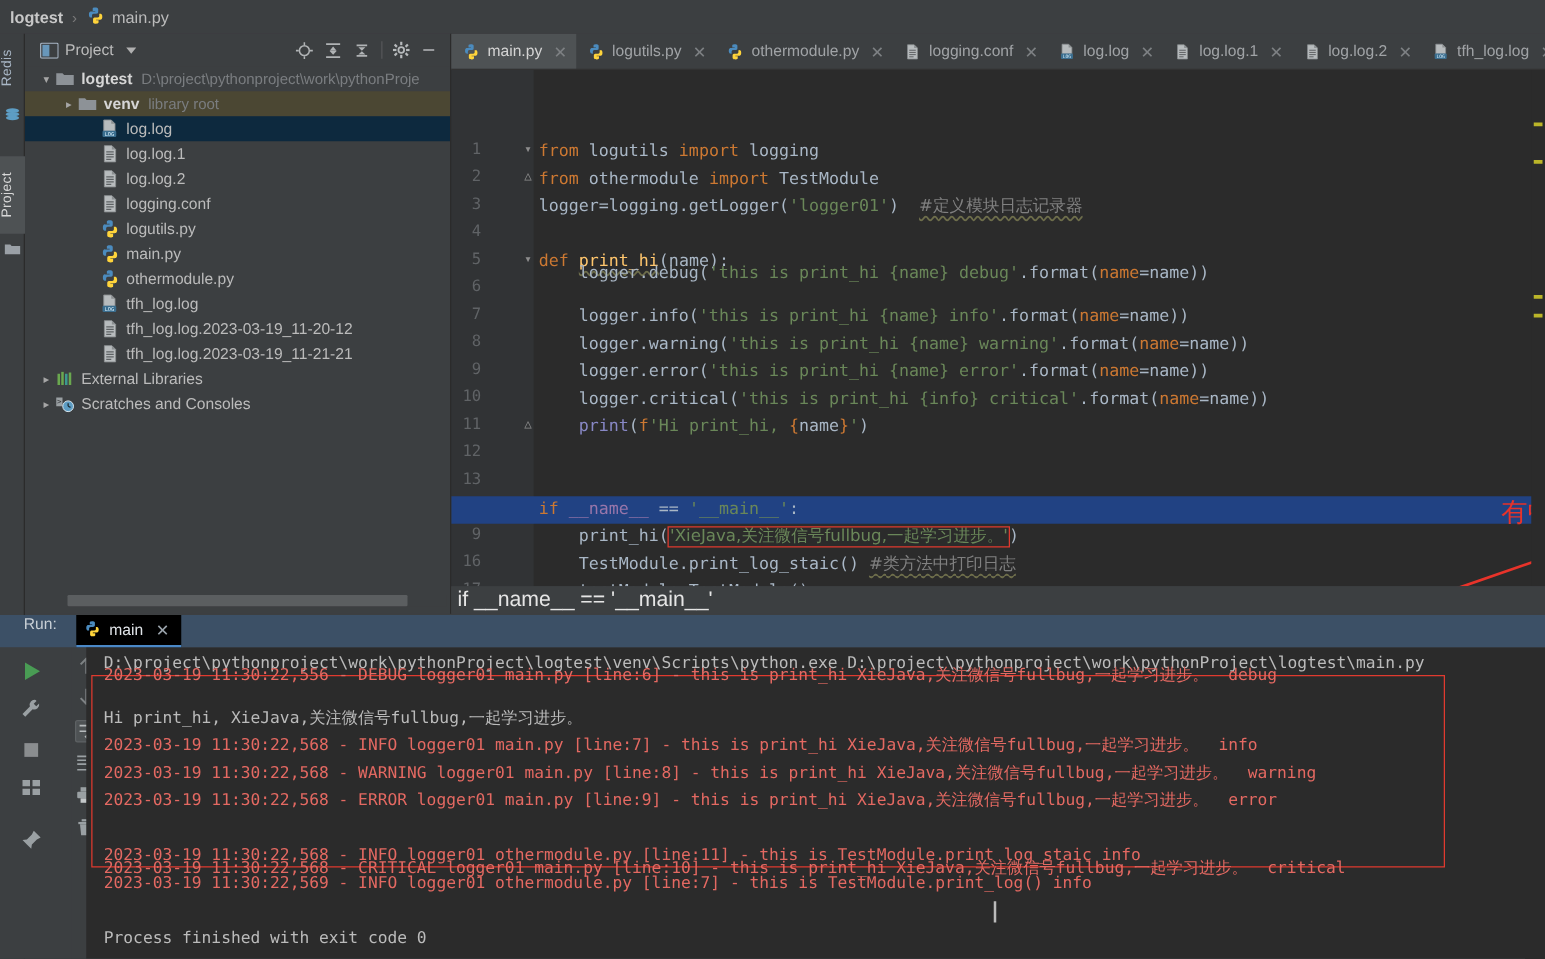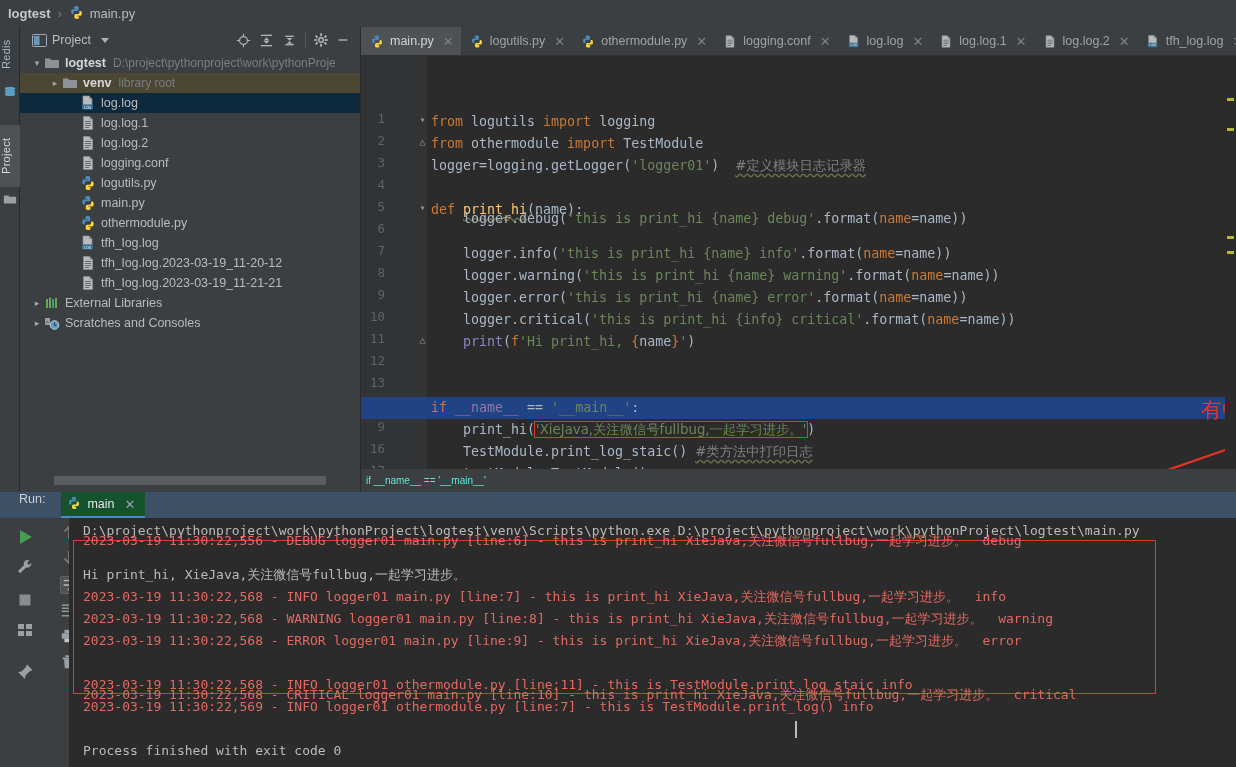--- a/index.html
+++ b/index.html
@@ -140,35 +140,35 @@
   
   .annot {
     position: absolute; color: #e8332a; font-size: 21px; white-space: nowrap;
     font-family: "DejaVu Sans", sans-serif;
   }
   .annot-arrow { position: absolute; pointer-events: none; }
 
   
   .bcrumb {
     position: absolute; left: 361px; top: 469px; width: 875px; height: 22px;
-    background: #3c3f41; color: #5eead4; font-size: 10px;
+    background: #3c3f41; color: #e5e5e5; font-size: 17px;
     display: flex; align-items: center; padding-left: 5px;
     font-family: "Liberation Sans", sans-serif;
   }
 
   
   .runwin { position: absolute; left: 0; top: 492px; width: 1236px; height: 275px; background: #3c3f41; }
   .run-header {
     position: absolute; left: 0; top: 0; width: 1236px; height: 26px;
     background: #3c5066; display: flex; align-items: flex-start;
   }
   .run-label { color: #c9d0d6; font-size: 12.5px; margin-left: 19px; }
   .run-tab {
     margin-left: 16px; height: 26px; display: flex; align-items: center; gap: 6px;
-    padding: 0 10px 0 6px; background: #14532d; color: #e0e4e8; font-size: 12.5px;
+    padding: 0 10px 0 6px; background: #000000; color: #e0e4e8; font-size: 12.5px;
     border-bottom: 2px solid #4a88c7; position: relative;
   }
   .run-tab .closex { color: #9aa3ab; font-size: 13px; margin-left: 4px; }
 
   .run-sidebar {
     position: absolute; left: 0; top: 26px; width: 57px; height: 249px; background: #3c3f41;
   }
   .rb { position: absolute; left: 16px; width: 22px; height: 22px; }
   .run-sidebar2 {
     position: absolute; left: 57px; top: 26px; width: 23px; height: 249px; background: #3c3f41;

